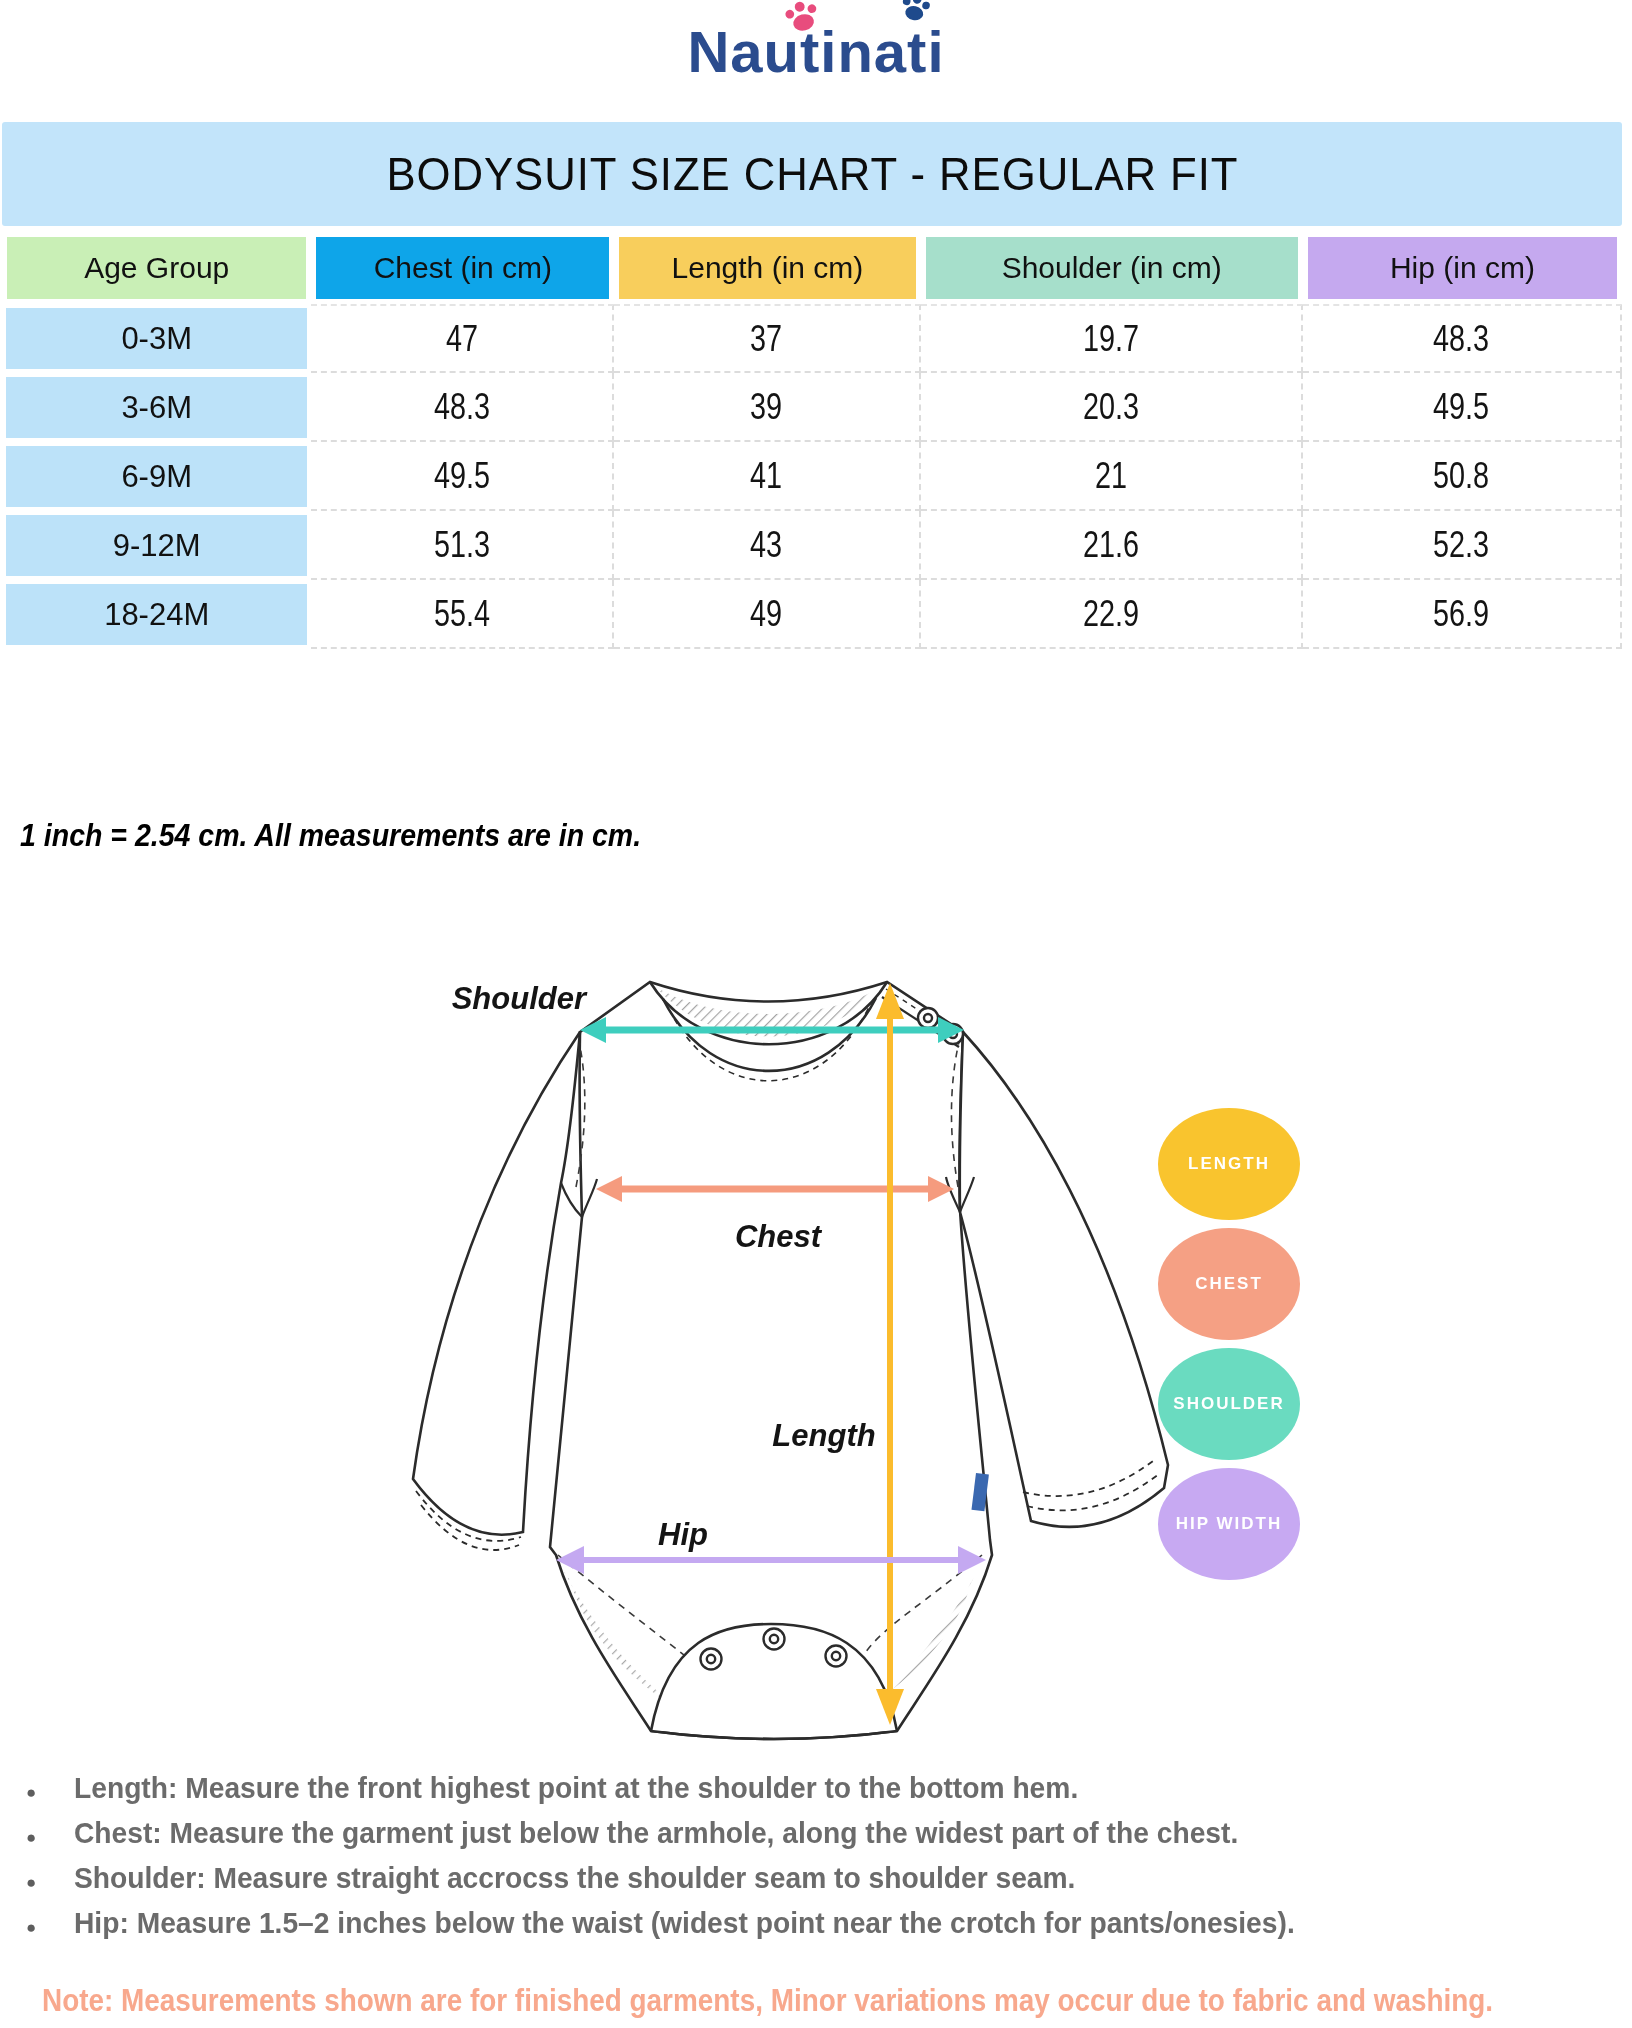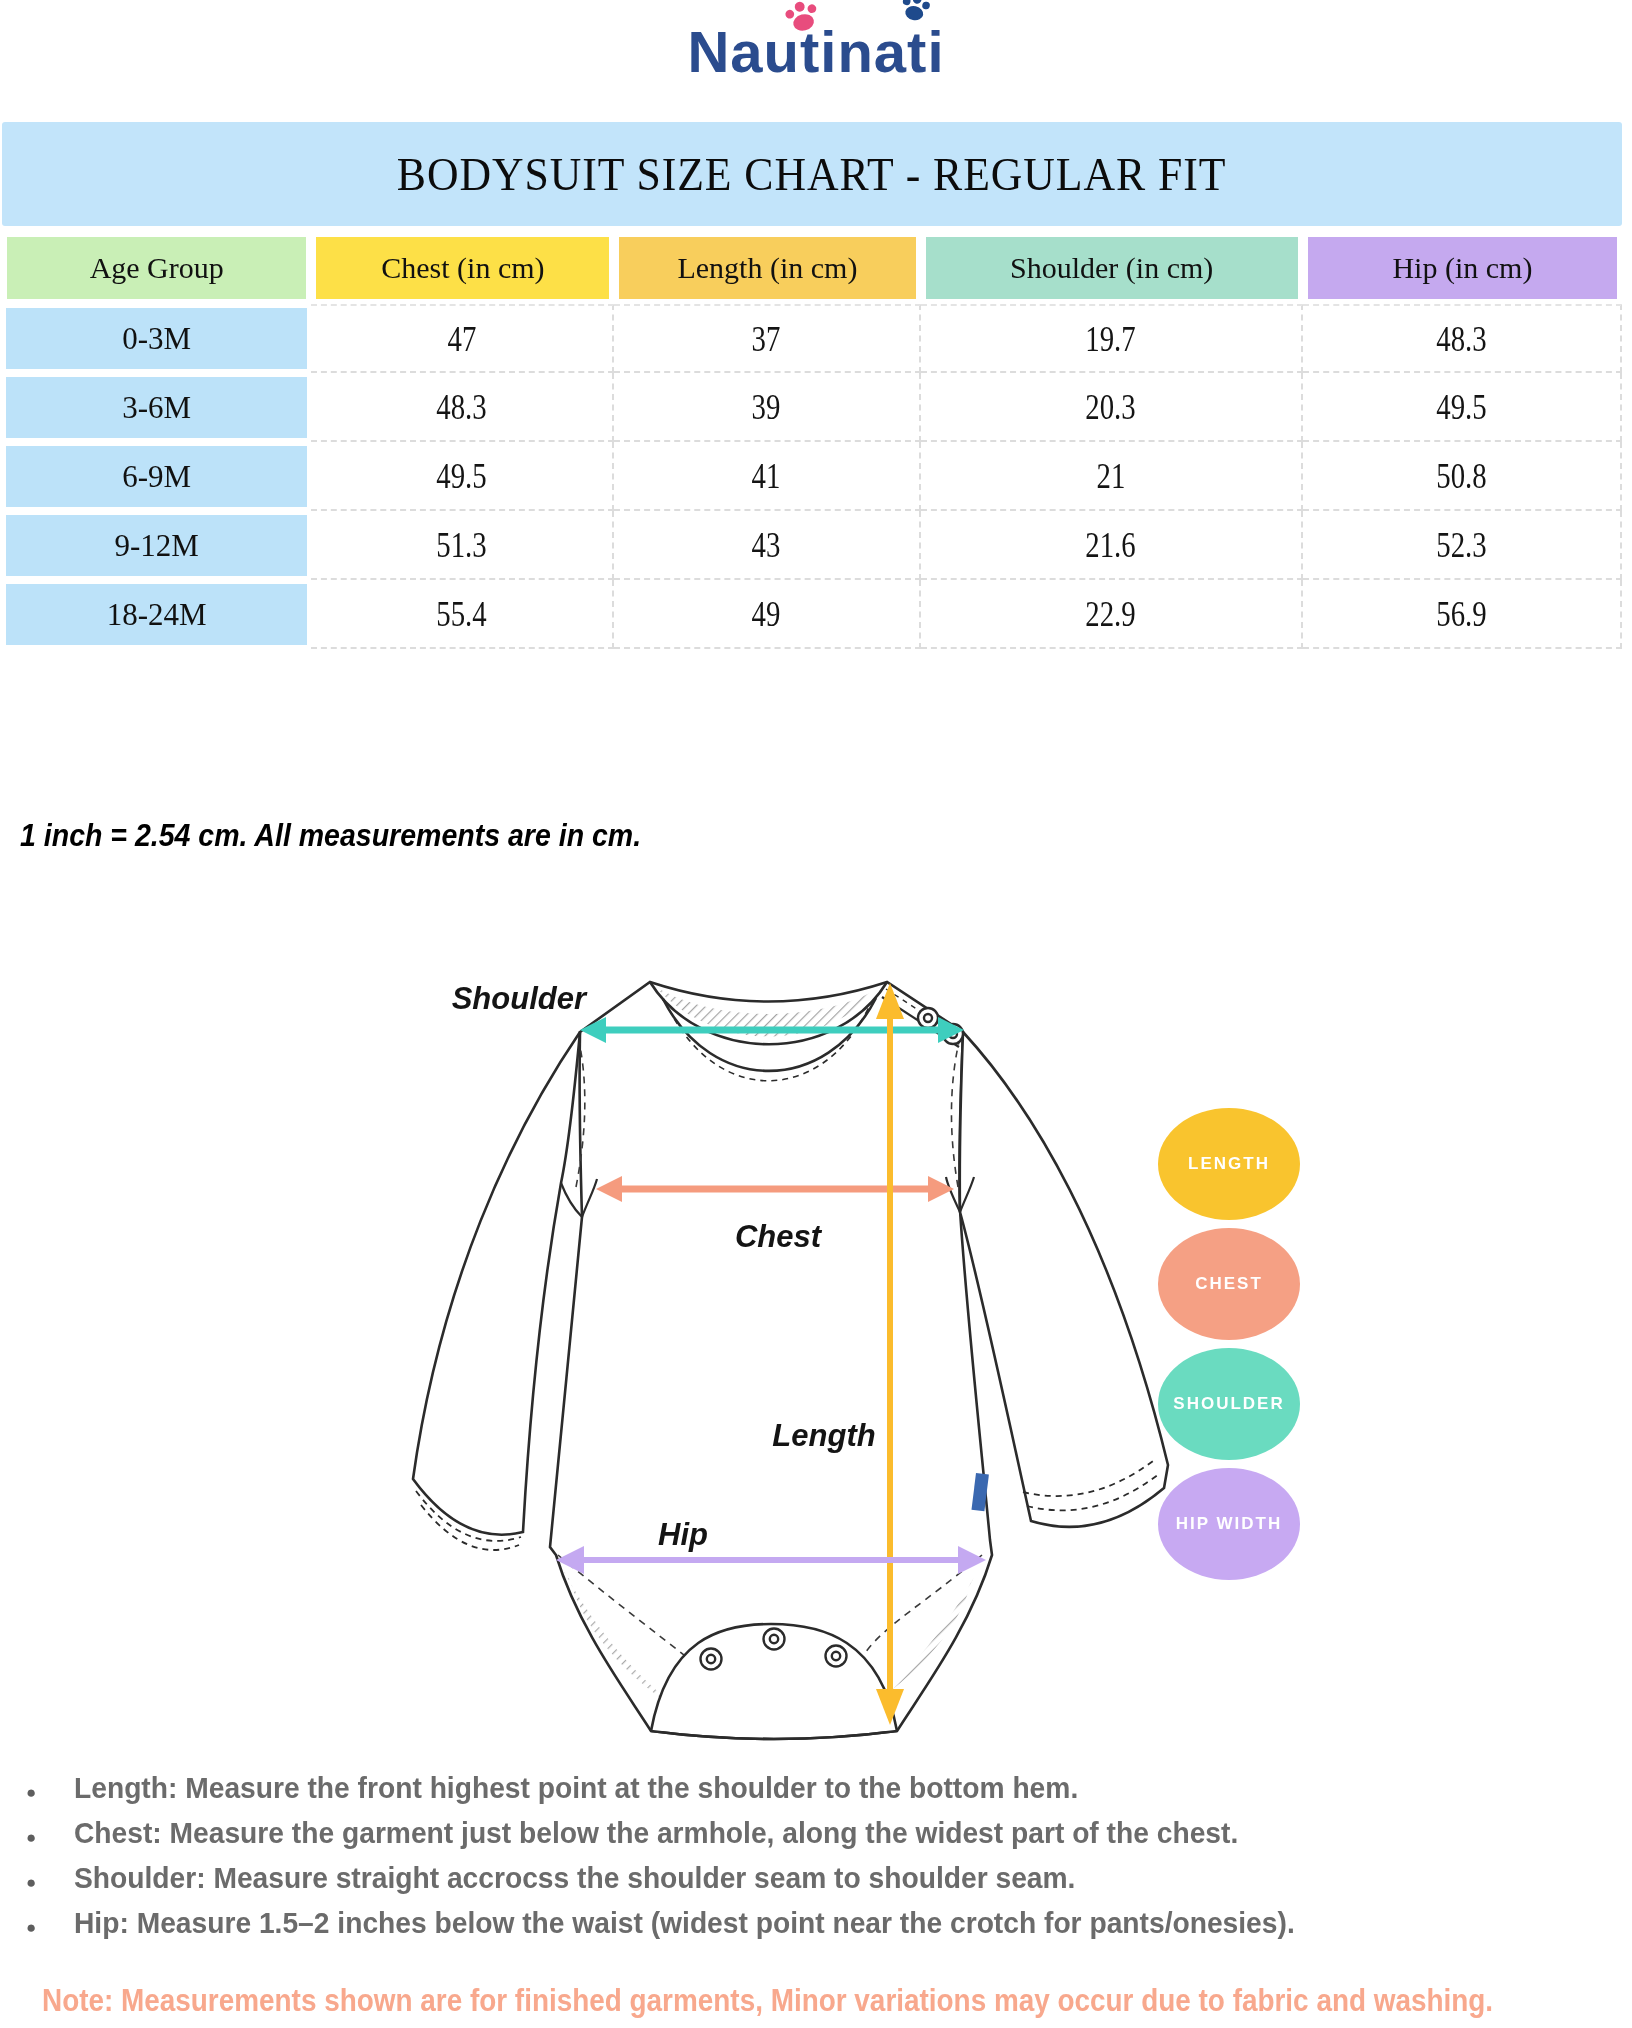--- a/index.html
+++ b/index.html
@@ -10,36 +10,36 @@
   }
 
   
   .logo-wrap { position:absolute; top:4px; left:0; right:0; display:flex; justify-content:center; }
   .logo { position:relative; font-size:58px; font-weight:bold; color:#2B4C8E; letter-spacing:1px; padding-top:14px; }
   .paw { position:absolute; }
   .paw-pink { left:96px; top:-6px; transform:rotate(-14deg); }
   .paw-blue { left:212px; top:-12px; transform:rotate(12deg); }
 
   
-  .size-table { position:absolute; top:122px; left:2px; right:10px;font-family:Liberation Serif, serif; }
+  .size-table { position:absolute; top:122px; left:2px; right:10px; }
   .banner {
     background:#C2E4FA; height:104px; border-radius:3px; margin-bottom:6px;
     display:flex; align-items:center; justify-content:center;
   }
   .banner .t {
     font-size:46px; font-weight:400; color:#0c0c0c; letter-spacing:1px;
     display:inline-block; transform:scaleX(.95); white-space:nowrap;
   }
   table { border-collapse:separate; border-spacing:0; width:100%; table-layout:fixed; }
   col.c-age{width:19.1%} col.c-chest{width:18.7%} col.c-len{width:18.9%} col.c-sh{width:23.6%} col.c-hip{width:19.7%}
   th {
     border:5px solid #fff; height:72px; font-weight:400; font-size:30px; color:#111;
     border-radius:3px; text-align:center; vertical-align:middle;
   }
-  .h-age{background:#C9EFB6} .h-chest{background:#fde047} .h-len{background:#F8CE5C}
+  .h-age{background:#C9EFB6} .h-chest{background:#0ea5e9} .h-len{background:#F8CE5C}
   .h-sh{background:#A6DFCB} .h-hip{background:#C5A9EF}
   td.age {
     background:#BCE2F9; border:4px solid #fff; border-radius:3px;
     font-size:31px; color:#111; text-align:center; vertical-align:middle; height:69px;
   }
   td.val {
     background:#fff; border-right:2px dashed #dcdcdc; border-bottom:2px dashed #dcdcdc;
     text-align:center; vertical-align:middle; height:69px;
   }
   tr.first td.val { border-top:2px dashed #e4e4e4; }

